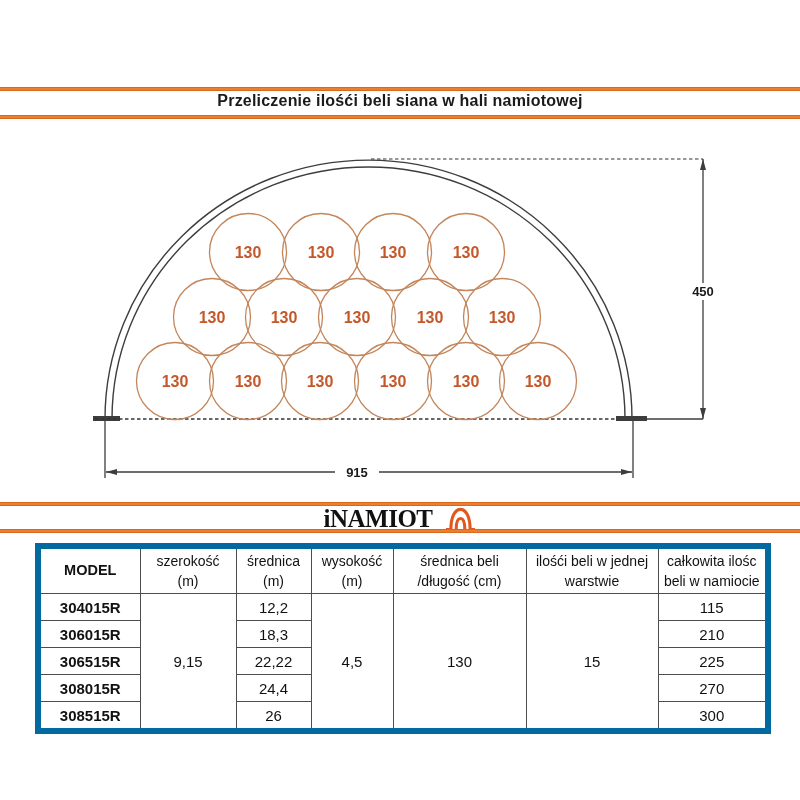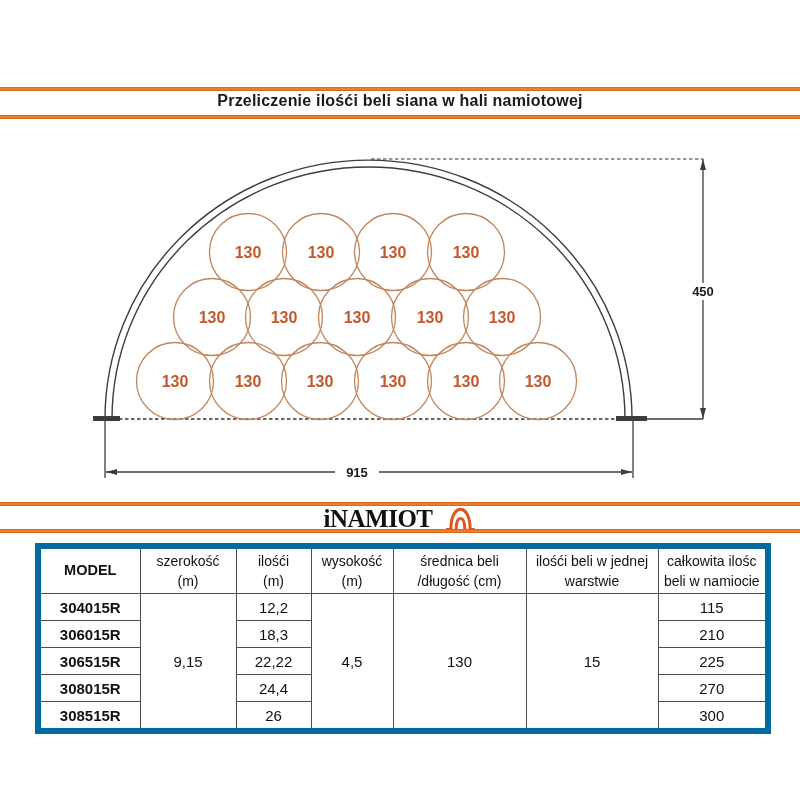--- a/index.html
+++ b/index.html
@@ -152,21 +152,21 @@
   <tr>
     <td class="hdr model-h">
           <span class="h1">MODEL</span>
           <span class="h2"></span>
         </td>
     <td class="hdr">
           <span class="h1">szerokość</span>
           <span class="h2">(m)</span>
         </td>
     <td class="hdr">
-          <span class="h1">ilośći</span>
+          <span class="h1">średnica</span>
           <span class="h2">(m)</span>
         </td>
     <td class="hdr">
           <span class="h1">wysokość</span>
           <span class="h2">(m)</span>
         </td>
     <td class="hdr">
           <span class="h1">średnica beli</span>
           <span class="h2">/długość (cm)</span>
         </td>

